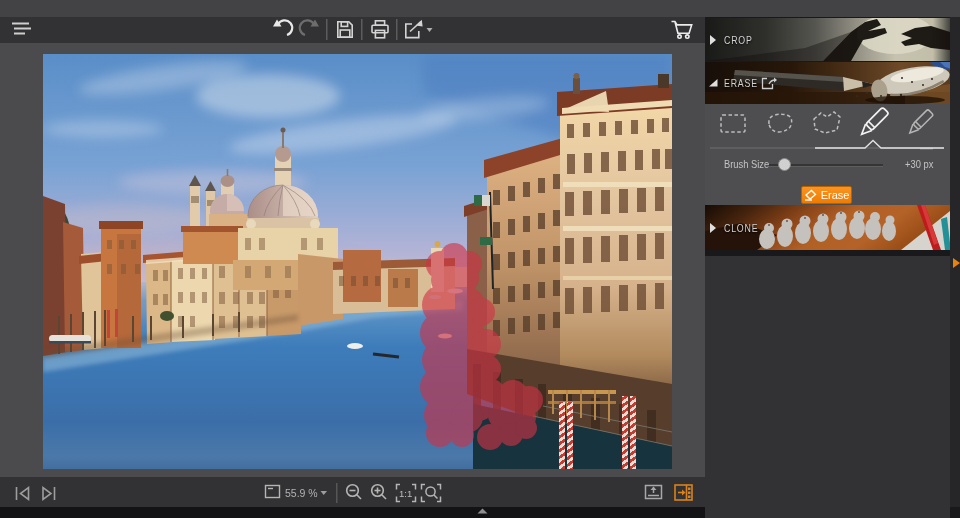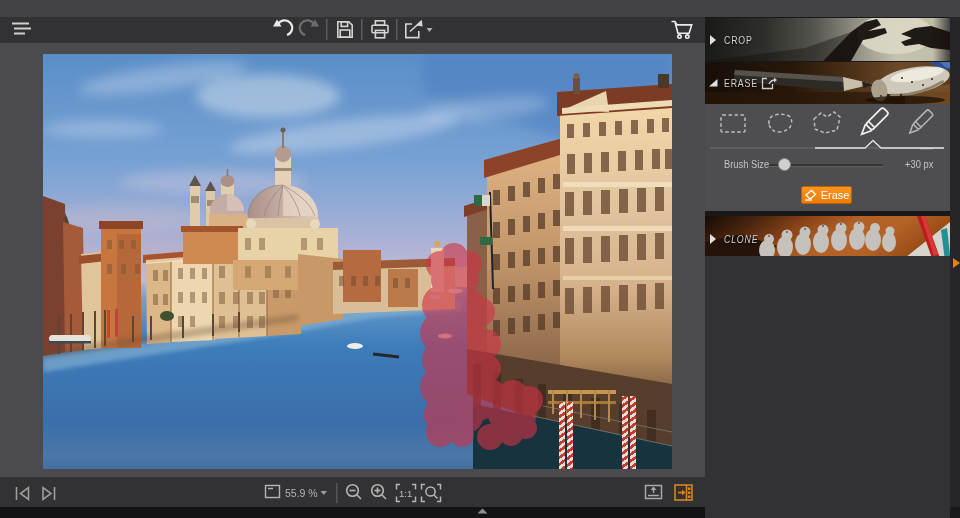--- a/index.html
+++ b/index.html
@@ -19,21 +19,21 @@
   
   #rpanel{left:705px;top:17px;width:255px;height:501px;background:#19191b;}
   #scrollstrip{left:950px;top:17px;width:10px;height:490px;background:#262628;}
   .hdrband{left:0;width:245px;height:43px;}
   .hdrlabel{position:absolute;left:19px;top:0;height:100%;display:flex;align-items:center;
      color:#d2d2d2;font-size:11px;font-weight:normal;letter-spacing:1px;transform:scaleX(0.8);transform-origin:0 50%;
      text-shadow:0 1px 2px rgba(0,0,0,.8);}
   .tri{position:absolute;left:5px;top:50%;margin-top:-5px;width:0;height:0;}
   .tri-r{border-left:6px solid #e0e0e0;border-top:5px solid transparent;border-bottom:5px solid transparent;}
   #toolarea{left:0;top:87px;width:245px;height:107px;background:#4e4d50;}
-  #cloneband{top:199px;font-style:italic;}
+  #cloneband{top:188px;}
   #panelbottom{left:0;top:239px;width:245px;height:262px;background:#323234;}
   
   #erasebtn{left:96px;top:169px;width:51px;height:18px;background:linear-gradient(#fb9422,#ee7c00);
      border:1px solid #b86300;border-radius:2px;box-sizing:border-box;
      display:flex;align-items:center;justify-content:center;color:#fff;font-size:11px;}
   
   .small{color:#c3c3c3;font-size:11px;transform:scaleX(0.85);transform-origin:0 50%;}
 </style>
 </head>
 <body>

